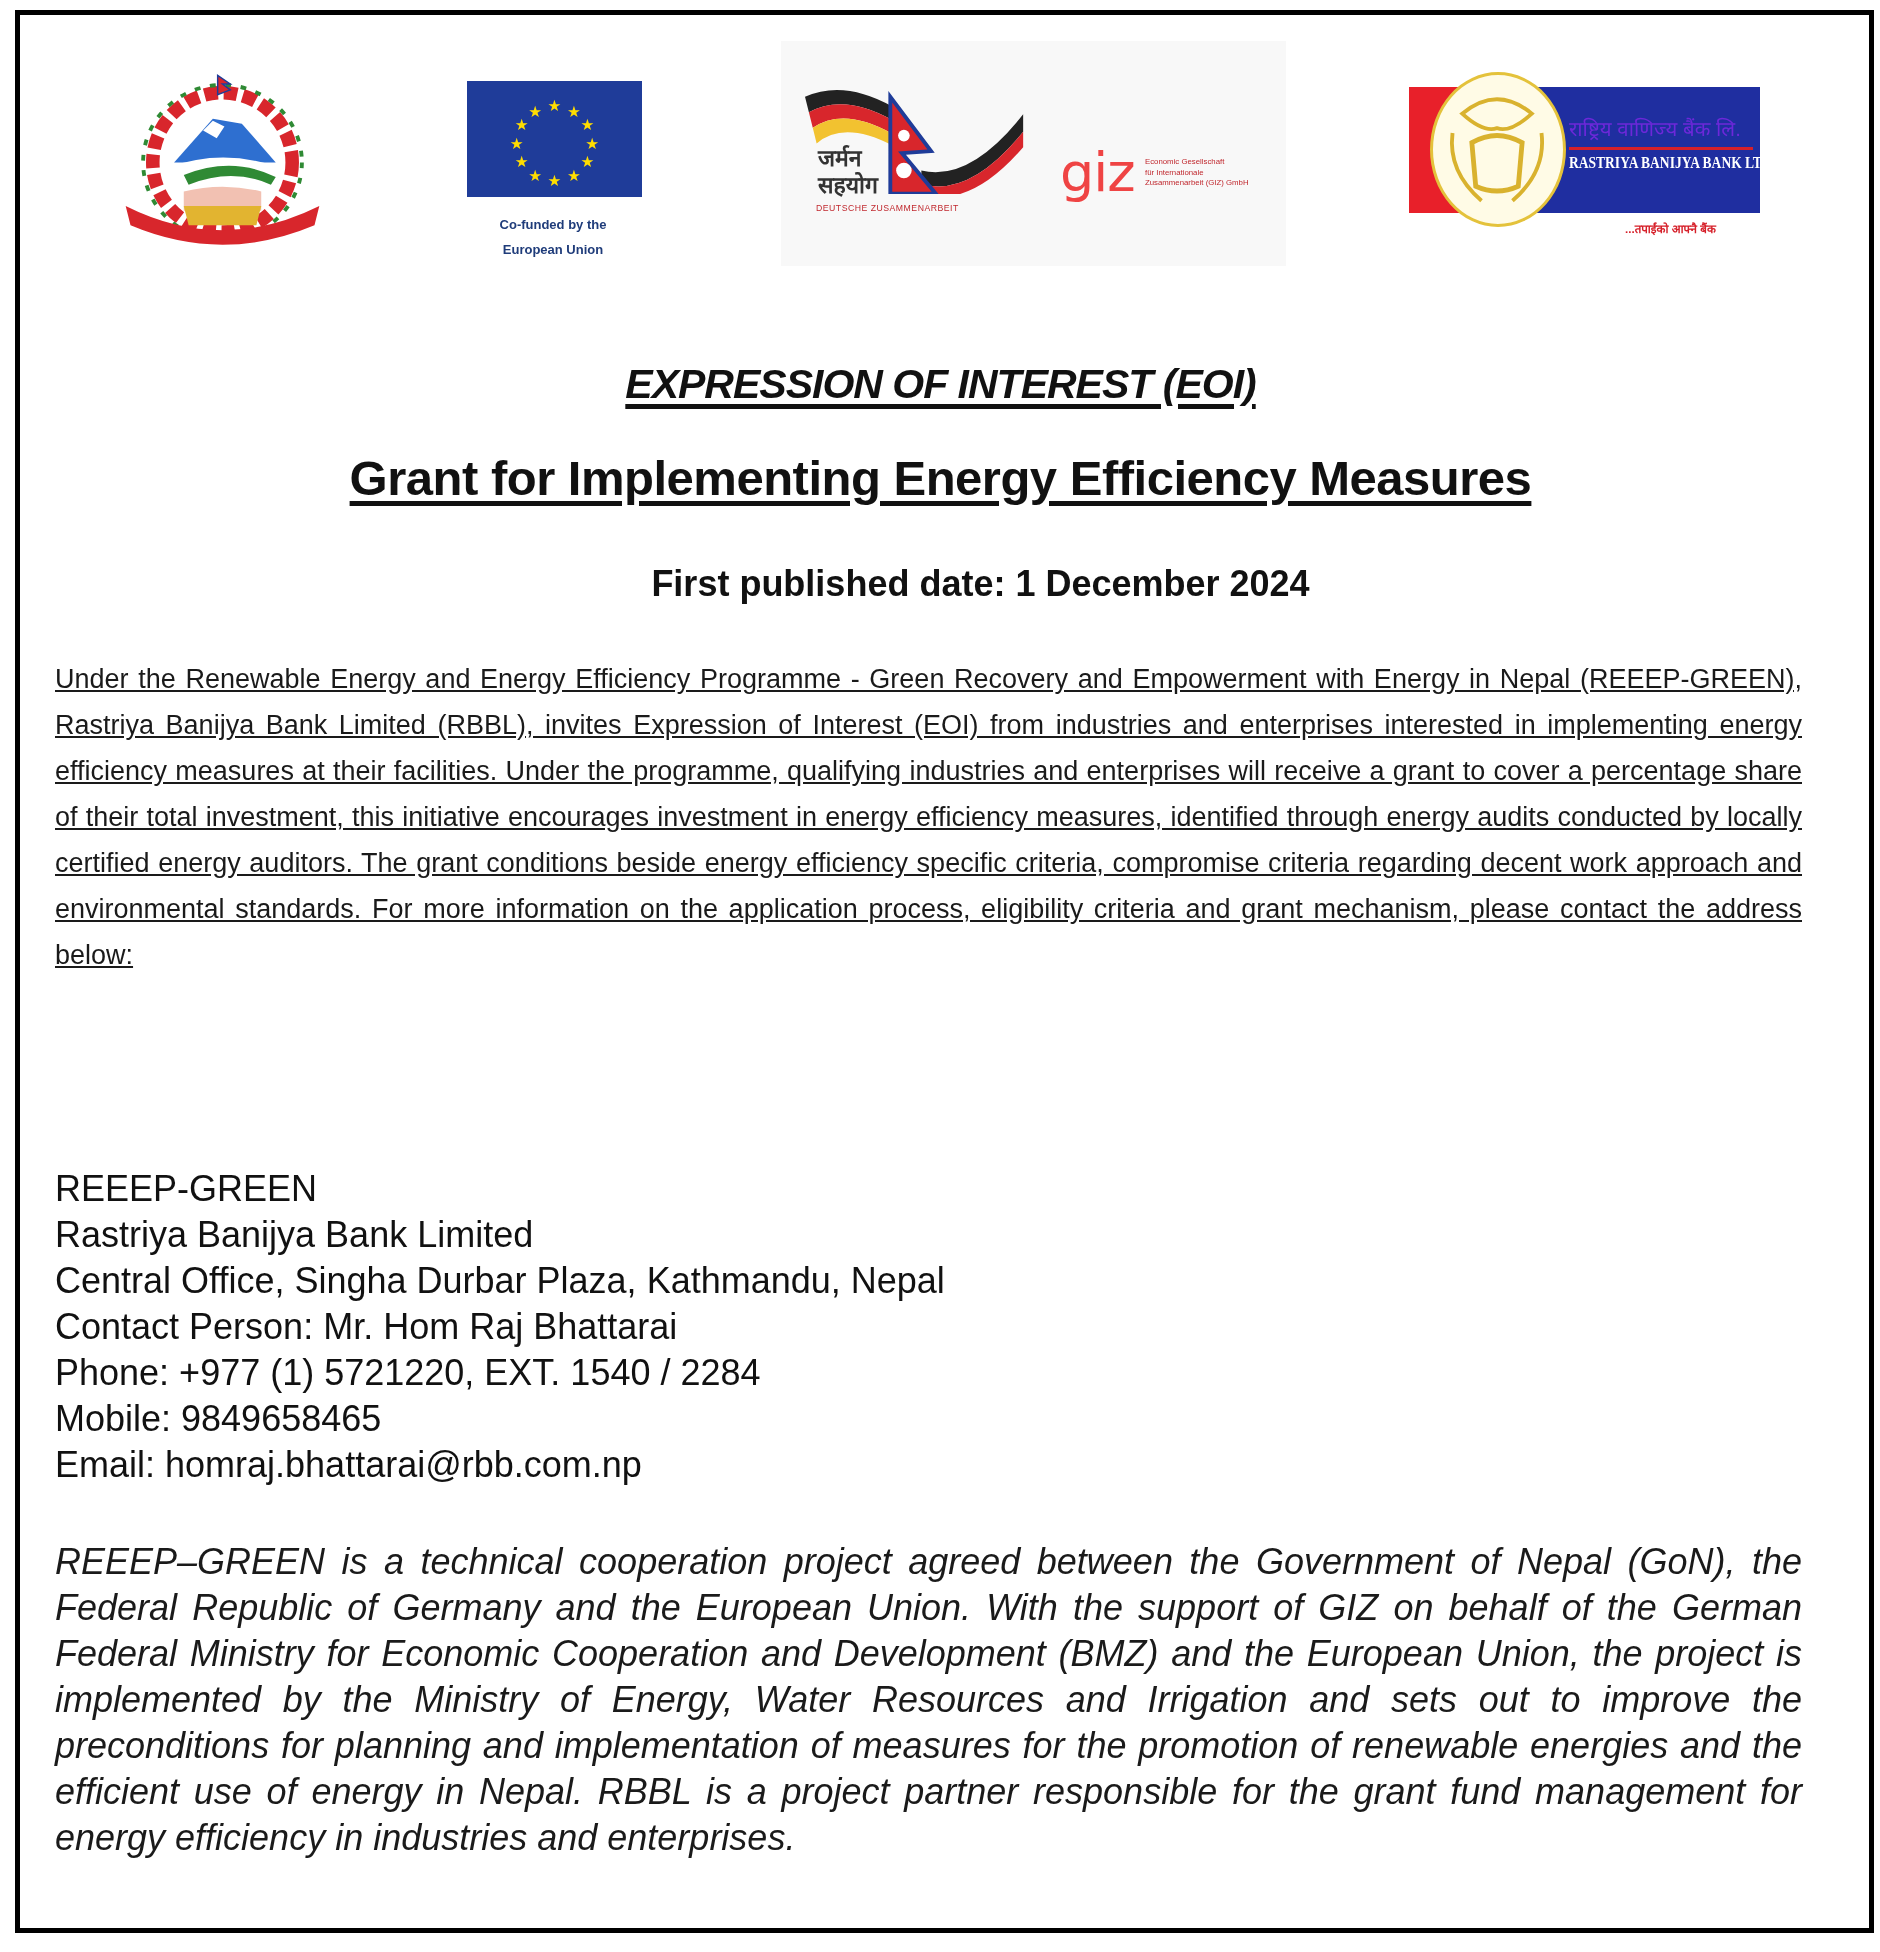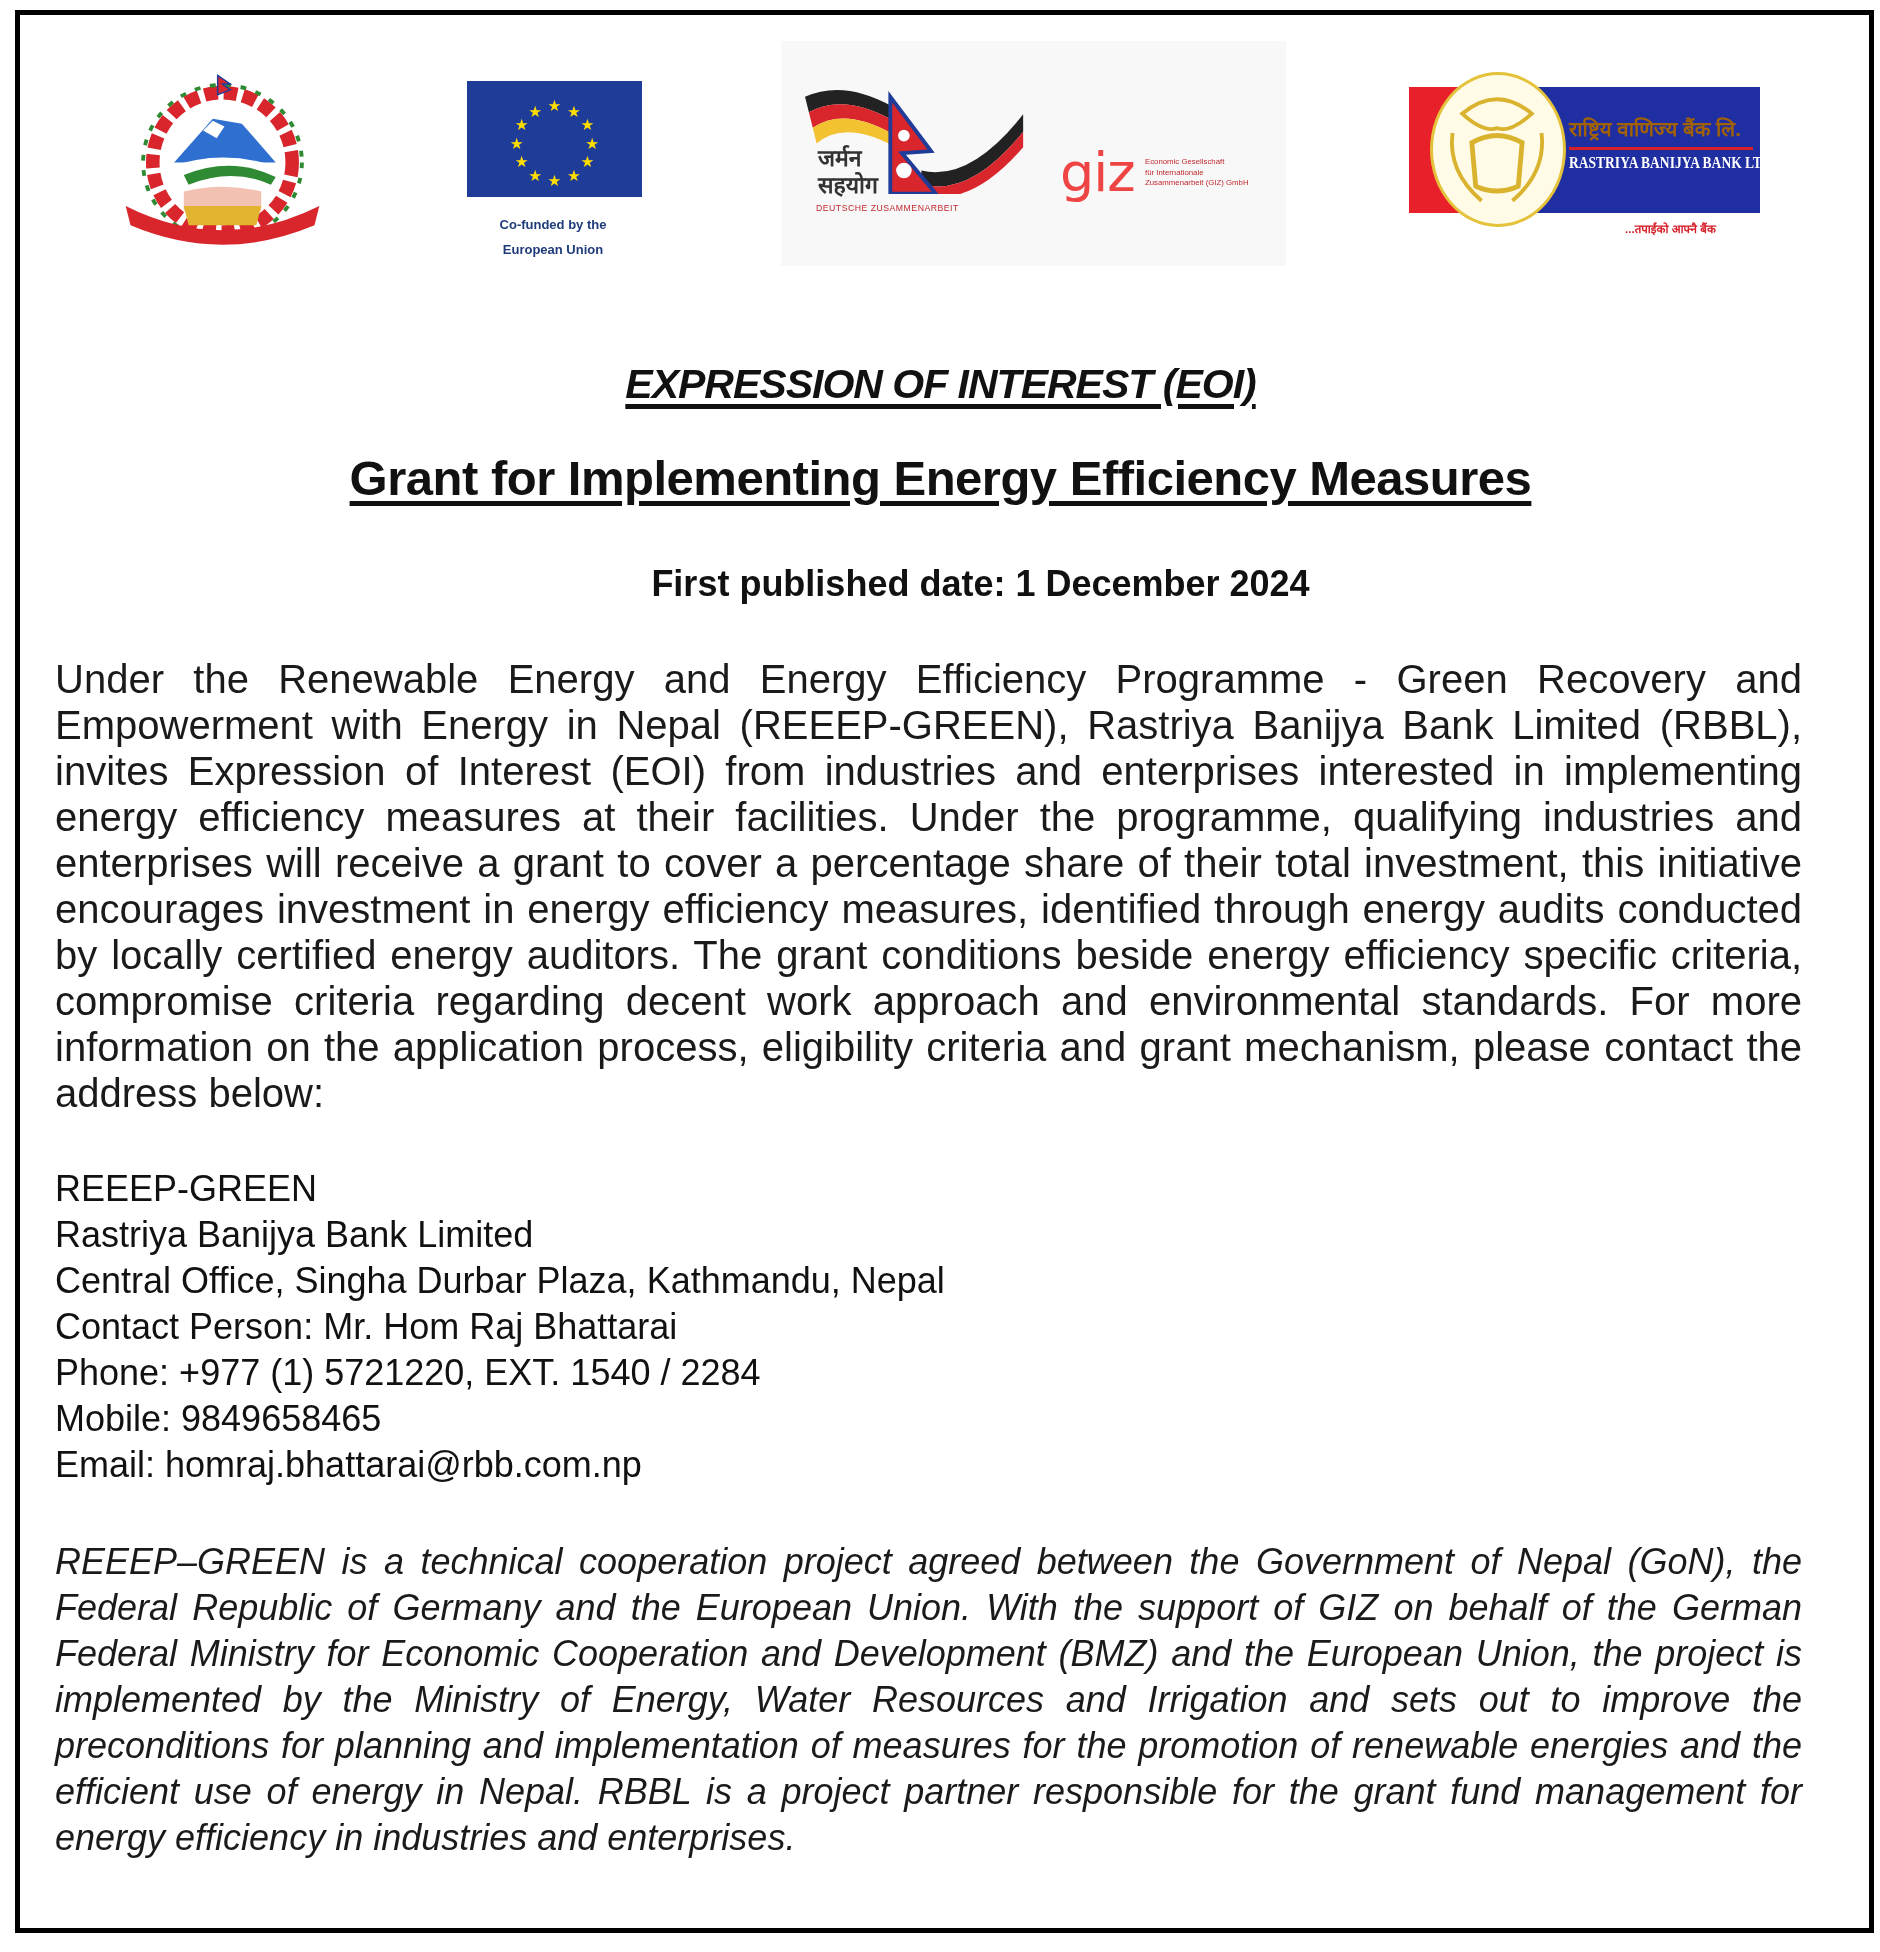--- a/index.html
+++ b/index.html
@@ -20,37 +20,37 @@
   .gz-dev2 { left: 818px; top: 173px; font-size: 23px; font-weight: bold; color: #333; line-height: 25px; text-align: center; }
   .gz-deutsche { left: 816px; top: 203px; font-size: 8.7px; letter-spacing: 0.5px; color: #c0282e; }
   .giz-word { left: 1060px; top: 144px; font-size: 54px; color: #ef4444; font-family: "DejaVu Sans", sans-serif; letter-spacing: -1px; line-height: 58px; }
   .giz-small { left: 1145px; top: 157px; font-size: 7.8px; line-height: 10.7px; color: #c0282e; }
 
   .rbb { left: 1409px; top: 87px; width: 351px; height: 126px; }
   .rbb-red { left: 0; top: 0; width: 58px; height: 126px; background: #e8202a; }
   .rbb-blue { left: 58px; top: 0; width: 293px; height: 126px; background: #1f2ea0; }
   .rbb-circle { left: 21.3px; top: -14.6px; width: 136px; height: 155px; border-radius: 50%;
                 background: #fffbe6; border: 3.9px solid #e4c23b; box-sizing: border-box; }
-  .rbb-nep { left: 160px; top: 27px; color: #a16207; font-size: 20.4px; font-weight: bold; white-space: nowrap; }
+  .rbb-nep { left: 160px; top: 27px; color: #6d28d9; font-size: 20.4px; font-weight: normal; white-space: nowrap; }
   .rbb-line { left: 160px; top: 60px; width: 184px; height: 2.9px; background: #d6202a; }
   .rbb-eng { left: 160px; top: 66px; color: #fff; font-size: 16.5px; font-weight: bold;
              font-family: "Liberation Serif", serif; white-space: nowrap; transform: scaleX(0.82); transform-origin: left; }
   .rbb-tag { left: 1625px; top: 221px; color: #d6202a; font-size: 11.6px; font-weight: bold; white-space: nowrap; }
 
   
   .title1 { left: 0; top: 361px; width: 1881px; text-align: center; }
   .title1 span { font-size: 41px; font-weight: bold; font-style: italic; text-decoration: underline;
                  text-decoration-thickness: 4.9px; text-underline-offset: 5.8px; letter-spacing: -1px; }
   .title2 { left: 0; top: 450px; width: 1881px; text-align: center; }
   .title2 span { font-size: 49px; font-weight: bold; text-decoration: underline;
                  text-decoration-thickness: 4.9px; text-underline-offset: 5.8px; letter-spacing: -0.5px; }
   .date { left: 0; top: 563px; width: 1881px; text-align: center; font-size: 36px; font-weight: bold; padding-left: 40px; }
 
-  .body-p { left: 55px; top: 656px; width: 1747px; font-size: 40px; line-height: 46px;
-            text-align: justify; color: #1a1a1a; }
+  .body-p { left: 55px; top: 656px; width: 1747px; font-size: 27px; line-height: 46px;
+            text-align: justify; color: #1a1a1a; text-decoration: underline; }
   .address { left: 55px; top: 1166px; width: 1164px; font-size: 36px; line-height: 46px; color: #111; }
   .address div { white-space: nowrap; }
   .footer-p { left: 55px; top: 1539px; width: 1747px; font-size: 36px; line-height: 46px;
               font-style: italic; text-align: justify; color: #1a1a1a; }
 </style>
 </head>
 <body>
 
 <div class="frame"></div>
 

